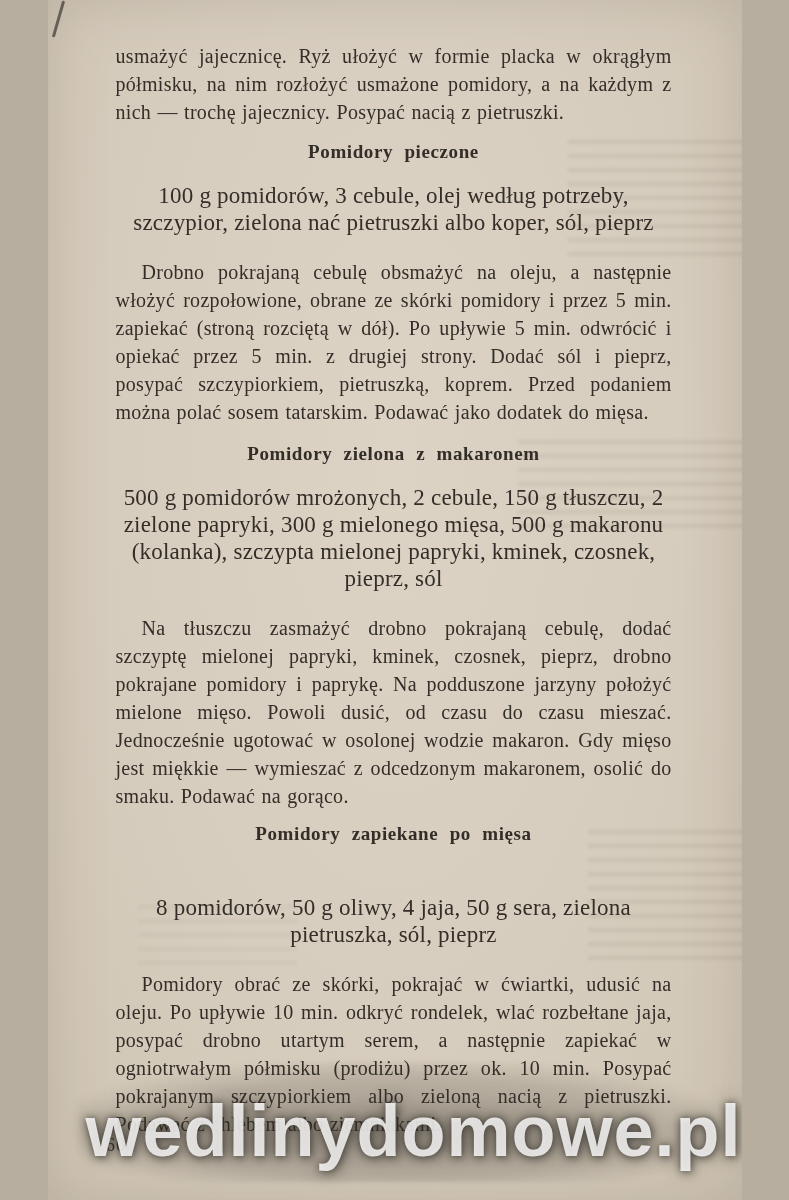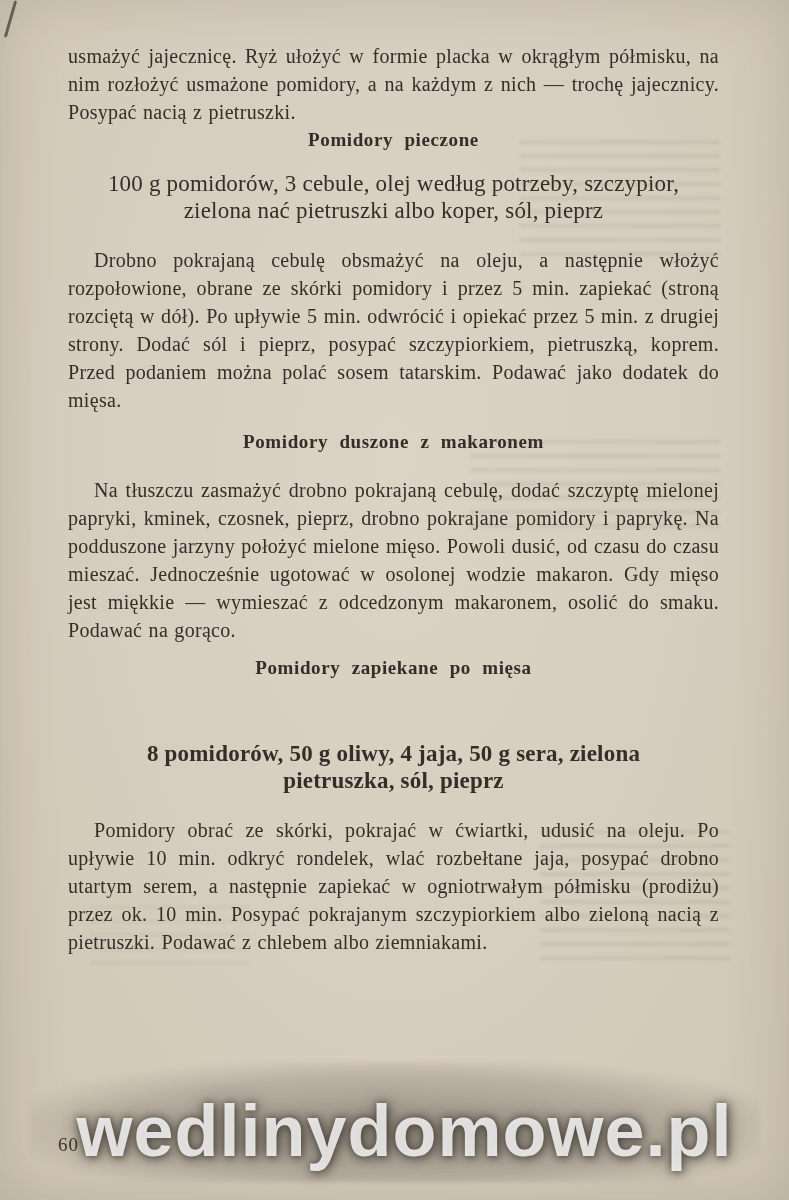--- a/index.html
+++ b/index.html
@@ -3,21 +3,21 @@
 <meta charset="utf-8">
 <title>Scanned cookbook page</title>
 <style>
   html, body {
     margin: 0;
     padding: 0;
     background: #b8ae9f;
   }
   .page {
     position: relative;
-    width: 789px;
+    width: 694px;
     height: 1200px;
     margin: 0 auto;
     background:
       radial-gradient(ellipse at 50% 38%, #dcd3c5 0%, #d7cdbe 55%, #cfc5b4 100%);
     box-shadow: inset 0 0 60px rgba(90, 78, 60, 0.18);
     overflow: hidden;
     font-family: "Liberation Serif", "DejaVu Serif", serif;
     color: #332e28;
   }
   .content {
@@ -32,39 +32,39 @@
     letter-spacing: 0.3px;
     word-spacing: 1px;
     text-align: justify;
     text-indent: 26px;
   }
   .intro {
     margin-top: 0;
     text-indent: 0;
   }
   .recipe-title {
-    margin: 2px 0 0 0;
+    margin: 14px 0 0 0;
     font-size: 19px;
     line-height: 24px;
     font-weight: bold;
     text-align: center;
     letter-spacing: 0.6px;
     word-spacing: 6px;
   }
   .sec2 .recipe-title { margin-top: 16px; }
   .sec3 .recipe-title { margin-top: 12px; }
   .ingredients {
     margin: 18px auto 0 auto;
     max-width: 600px;
     font-size: 23px;
     line-height: 27px;
     letter-spacing: 0.2px;
     text-align: center;
   }
-  .sec3 .ingredients { margin-top: 60px; font-weight: bold; }
+  .sec3 .ingredients { margin-top: 48px; }
   .page-number {
     position: absolute;
     left: 58px;
     bottom: 44px;
     font-size: 19px;
     letter-spacing: 1px;
     color: #3a342c;
     z-index: 2;
   }
   
@@ -77,21 +77,21 @@
     background: radial-gradient(ellipse at 50% 55%, rgba(62,56,48,0.38) 0%, rgba(62,56,48,0.18) 55%, rgba(62,56,48,0) 78%);
     filter: blur(2px);
     z-index: 3;
     pointer-events: none;
   }
   .watermark {
     position: absolute;
     left: 0;
     right: 0;
     bottom: 28px;
-    text-align: center;
+    text-align: right;
     font-family: "Liberation Sans", "DejaVu Sans", sans-serif;
     font-weight: bold;
     font-size: 72px;
     letter-spacing: 1px;
     color: rgba(255,255,255,0.82);
     text-shadow:
       0 0 6px rgba(50,46,40,0.55),
       0 0 18px rgba(50,46,40,0.55),
       2px 2px 10px rgba(50,46,40,0.45);
     z-index: 4;
@@ -144,21 +144,22 @@
 
     <p class="body-text intro">usmażyć jajecznicę. Ryż ułożyć w formie placka w okrągłym półmisku, na nim rozłożyć usmażone pomidory, a na każdym z nich — trochę jajecznicy. Posypać nacią z pietruszki.</p>
 
     <section class="sec1">
       <h3 class="recipe-title">Pomidory pieczone</h3>
       <p class="ingredients">100 g pomidorów, 3 cebule, olej według potrzeby, szczypior, zielona nać pietruszki albo koper, sól, pieprz</p>
       <p class="body-text">Drobno pokrajaną cebulę obsmażyć na oleju, a następnie włożyć rozpołowione, obrane ze skórki pomidory i przez 5 min. zapiekać (stroną rozciętą w dół). Po upływie 5 min. odwrócić i opiekać przez 5 min. z drugiej strony. Dodać sól i pieprz, posypać szczypiorkiem, pietruszką, koprem. Przed podaniem można polać sosem tatarskim. Podawać jako dodatek do mięsa.</p>
     </section>
 
     <section class="sec2">
-      <h3 class="recipe-title">Pomidory duszone z makaronem</h3>
+      <h3 class="recipe-title">Pomidory zielona z makaronem</h3>
+      <p class="ingredients">500 g pomidorów mrożonych, 2 cebule, 150 g tłuszczu, 2 zielone papryki, 300 g mielonego mięsa, 500 g makaronu (kolanka), szczypta mielonej papryki, kminek, czosnek, pieprz, sól</p>
       <p class="body-text">Na tłuszczu zasmażyć drobno pokrajaną cebulę, dodać szczyptę mielonej papryki, kminek, czosnek, pieprz, drobno pokrajane pomidory i paprykę. Na podduszone jarzyny położyć mielone mięso. Powoli dusić, od czasu do czasu mieszać. Jednocześnie ugotować w osolonej wodzie makaron. Gdy mięso jest miękkie — wymieszać z odcedzonym makaronem, osolić do smaku. Podawać na gorąco.</p>
     </section>
 
     <section class="sec3">
       <h3 class="recipe-title">Pomidory zapiekane po mięsa</h3>
       <p class="ingredients">8 pomidorów, 50 g oliwy, 4 jaja, 50 g sera, zielona pietruszka, sól, pieprz</p>
       <p class="body-text">Pomidory obrać ze skórki, pokrajać w ćwiartki, udusić na oleju. Po upływie 10 min. odkryć rondelek, wlać rozbełtane jaja, posypać drobno utartym serem, a następnie zapiekać w ogniotrwałym półmisku (prodiżu) przez ok. 10 min. Posypać pokrajanym szczypiorkiem albo zieloną nacią z pietruszki. Podawać z chlebem albo ziemniakami.</p>
     </section>
 
   </div>

